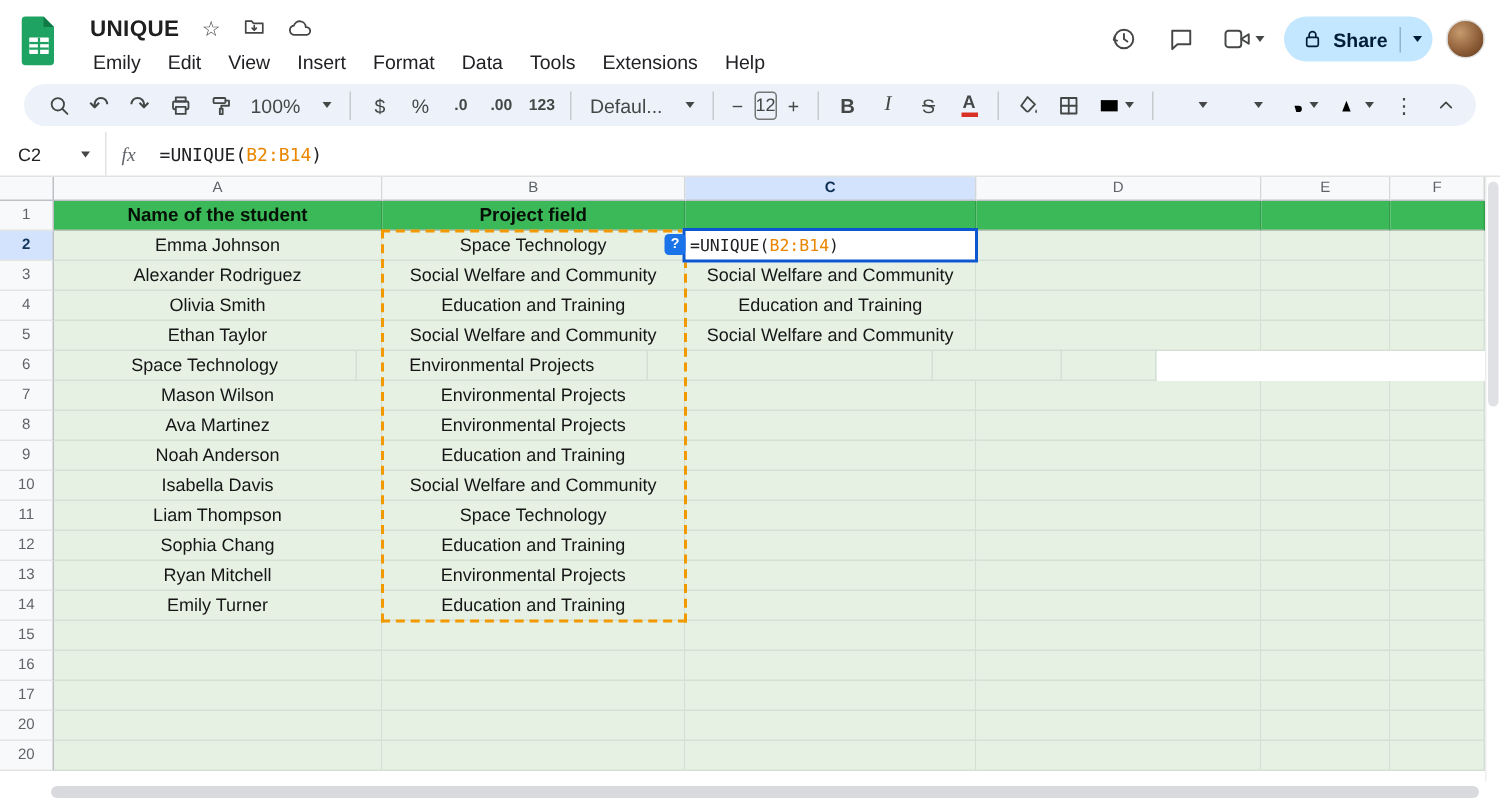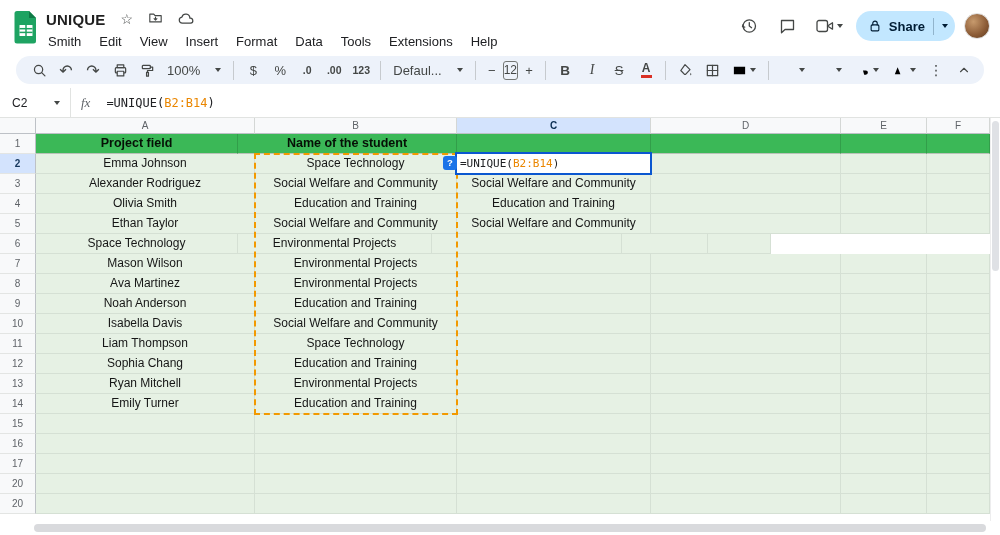--- a/index.html
+++ b/index.html
@@ -2,21 +2,21 @@
 <html><head>
 <meta charset="utf-8">
 <style>
   *{margin:0;padding:0;box-sizing:border-box}
   html,body{width:1000px;height:535px;overflow:hidden;background:#fff;
     font-family:"Liberation Sans",sans-serif;color:#1f1f1f;position:relative}
 
   
   .topbar{position:absolute;top:0;left:0;width:100%;height:52px;display:flex;align-items:flex-start;padding:8px 0 0 14px;background:#fff}
   .logo{width:24px;height:34px;margin-top:2px;flex:none}
-  .title-wrap{margin-left:8px}
+  .title-wrap{margin-left:22px}
   .title-row{display:flex;align-items:center;height:22px;gap:15px}
   .doc-title{font-size:15px;font-weight:bold;color:#1f1f1f;letter-spacing:.2px}
   .mini-ic{color:#444746;font-size:14px;line-height:14px}
   .menu-row{display:flex;height:22px;align-items:center}
   .menu-item{font-size:13px;color:#202124;padding:2px 9px;border-radius:4px;cursor:default}
   .menu-item:first-child{padding-left:2px}
   .top-right{position:absolute;right:10px;top:0;height:52px;display:flex;align-items:center;gap:9px}
   .tr-icon{width:30px;height:30px;display:flex;align-items:center;justify-content:center;border-radius:50%;color:#444746}
   .cam-group{display:flex;align-items:center;gap:3px;padding:0 4px}
   .share-btn{display:flex;align-items:center;height:30px;background:#c2e7ff;border-radius:16px;padding:0 7px 0 13px;gap:8px;color:#001d35;font-size:13px;font-weight:bold}
@@ -95,21 +95,21 @@
             <path d="M8 7 v3.4 M8 10.4 l-1.6 -1.6 M8 10.4 l1.6 -1.6"></path>
           </svg>
       </span>
       <span class="mini-ic">
         <svg width="16" height="13" viewBox="0 0 17 13" style="stroke:#444746;fill:none;stroke-width:1.3;stroke-linecap:round;stroke-linejoin:round">
             <path d="M13.4 11.5 H4.6 a3.3 3.3 0 0 1 -.4 -6.57 4.3 4.3 0 0 1 8.4 1.17 2.7 2.7 0 0 1 .8 5.4 z"></path>
           </svg>
       </span>
     </div>
     <nav class="menu-row">
-      <span class="menu-item">Smith</span>
+      <span class="menu-item">Emily</span>
       <span class="menu-item">Edit</span>
       <span class="menu-item">View</span>
       <span class="menu-item">Insert</span>
       <span class="menu-item">Format</span>
       <span class="menu-item">Data</span>
       <span class="menu-item">Tools</span>
       <span class="menu-item">Extensions</span>
       <span class="menu-item">Help</span>
     </nav>
   </div>
@@ -272,22 +272,22 @@
         <div class="g-colhead col-b">B</div>
         <div class="g-colhead col-c g-colhead-sel">C</div>
         <div class="g-colhead col-d">D</div>
         <div class="g-colhead col-e">E</div>
         <div class="g-colhead col-f">F</div>
       </div>
   </div>
   <div id="grid-rows">
       <div class="g-row g-title-row">
         <div class="g-num">1</div>
+        <div class="g-cell col-a">Name of the student</div>
         <div class="g-cell col-b">Project field</div>
-        <div class="g-cell col-a">Name of the student</div>
         <div class="g-cell col-c"></div>
         <div class="g-cell col-d"></div>
         <div class="g-cell col-e"></div>
         <div class="g-cell col-f"></div>
       </div>
       <div class="g-row">
         <div class="g-num g-num-sel">2</div>
         <div class="g-cell col-a">Emma Johnson</div>
         <div class="g-cell col-b">Space Technology</div>
         <div class="g-cell col-c"></div>

